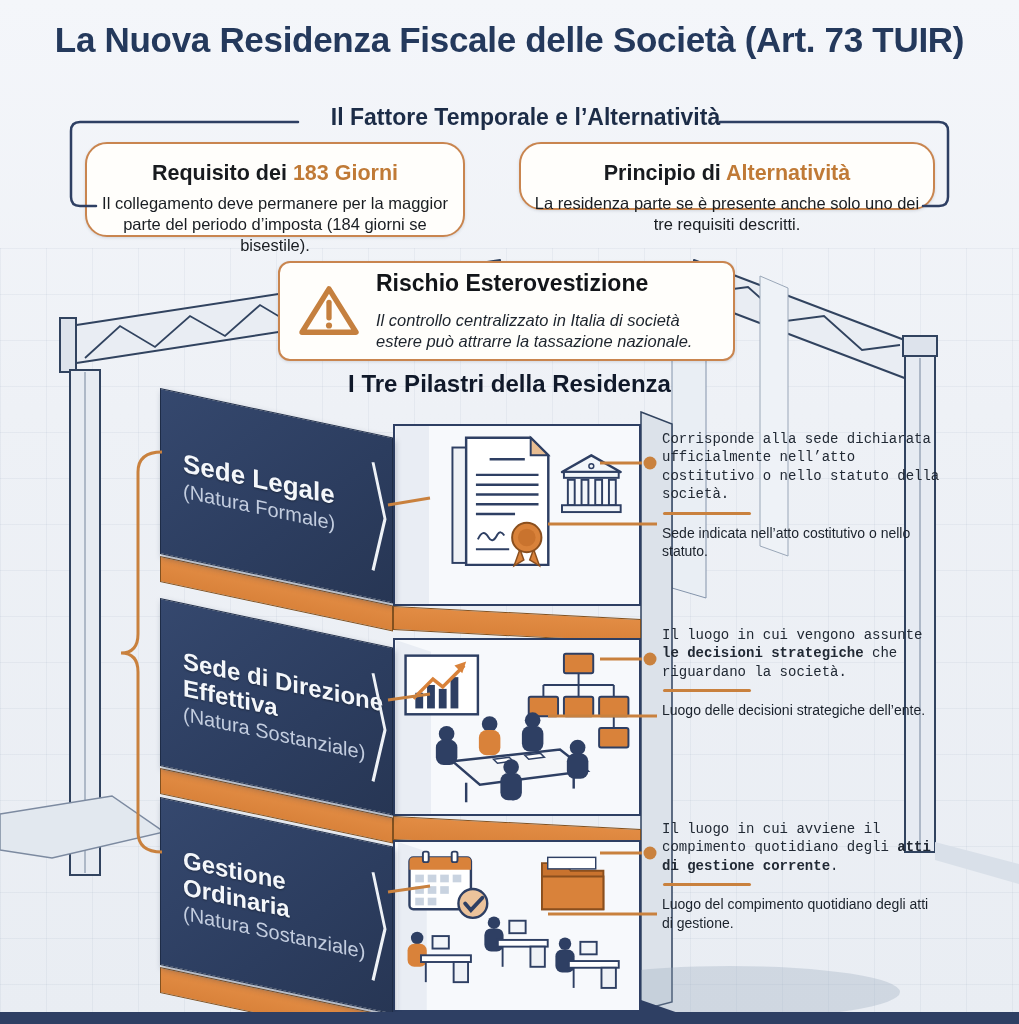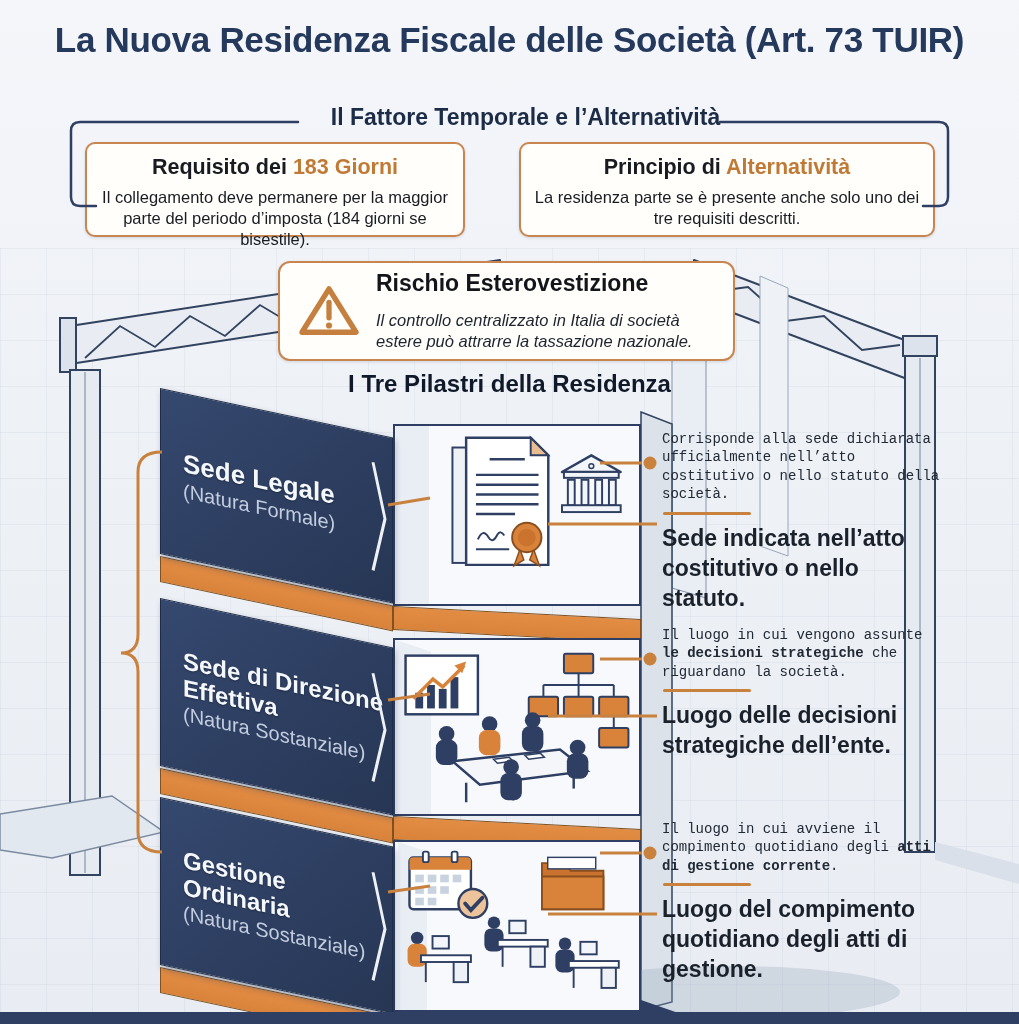--- a/index.html
+++ b/index.html
@@ -13,24 +13,24 @@
   #structure{z-index:1;}
   #overlay{z-index:6;pointer-events:none;}
 
   .page-title{position:absolute;top:20px;left:0;width:100%;text-align:center;z-index:4;
     font-size:35px;font-weight:700;color:#24395c;letter-spacing:-.3px;}
   .section-heading{position:absolute;top:104px;left:16px;width:100%;text-align:center;z-index:4;
     font-size:23px;font-weight:700;color:#1c2c47;}
   .pillars-heading{position:absolute;top:370px;left:0;width:100%;text-align:center;z-index:4;
     font-size:24px;font-weight:700;color:#10192a;}
 
-  .card{position:absolute;z-index:4;background:#fffefb;border:2px solid #c9854f;border-radius:10px;
-    box-shadow:0 1px 3px rgba(40,55,80,.15);text-align:center;padding:11px 12px 8px;box-sizing:border-box;}
+  .card{position:absolute;z-index:4;background:#fffefb;border:2px solid #c9854f;border-radius:22px;
+    box-shadow:0 1px 3px rgba(40,55,80,.15);text-align:center;padding:17px 12px 8px;box-sizing:border-box;}
   .card.card-1{left:85px;top:142px;width:380px;height:95px;}
-  .card.card-2{left:519px;top:142px;width:416px;height:95px;}
+  .card.card-2{left:519px;top:142px;width:416px;height:68px;}
   .card-title{font-size:21.5px;font-weight:700;color:#181b1f;margin-bottom:7px;}
   .card-title .hl{color:#c07a36;}
   .card-body{font-size:16.5px;line-height:1.28;color:#191d22;}
 
   .warning-box{position:absolute;left:278px;top:261px;width:457px;height:100px;z-index:4;box-sizing:border-box;
     background:#fffefb;border:2.5px solid #c9854f;border-radius:12px;display:flex;align-items:center;
     gap:16px;padding:8px 14px 8px 18px;box-shadow:0 1px 3px rgba(40,55,80,.15);}
   .warning-text{flex:1;}
   .warning-title{font-size:23px;font-weight:700;color:#121519;margin-bottom:13px;}
   .warning-body{font-size:16.5px;line-height:1.28;color:#1d242d;font-style:italic;}
@@ -57,21 +57,21 @@
   .slab-left{left:160px;width:233px;height:26px;transform:skewY(12deg);transform-origin:0 0;}
   .slab-right{left:393px;width:248px;height:24px;transform:skewY(3deg);transform-origin:0 0;}
   .slab-1L{top:556px;} .slab-2L{top:768px;} .slab-3L{top:967px;}
   .slab-1R{top:606px;} .slab-2R{top:816px;}
 
   .pillar-text{position:absolute;left:662px;width:278px;z-index:4;}
   .pt-1{top:430px;} .pt-2{top:626px;} .pt-3{top:820px;}
   .pillar-desc{font-size:14px;line-height:1.32;color:#212934;font-family:Liberation Mono, monospace;}
   .pillar-desc .b{font-weight:700;}
   .pillar-divider{width:88px;height:3px;background:#c9813e;border-radius:2px;margin:8px 0 9px 1px;}
-  .pillar-note{font-size:23px;line-height:1.3;font-weight:700;color:#1a212b;}
+  .pillar-note{font-size:14px;line-height:1.3;font-weight:400;color:#1a212b;}
 
   .bottom-bar{position:absolute;left:0;top:1012px;width:1019px;height:12px;background:#2e3f63;z-index:7;}
 </style>
 </head>
 <body>
 
 <div class="canvas">
 
   <div class="grid-layer"></div>
 

